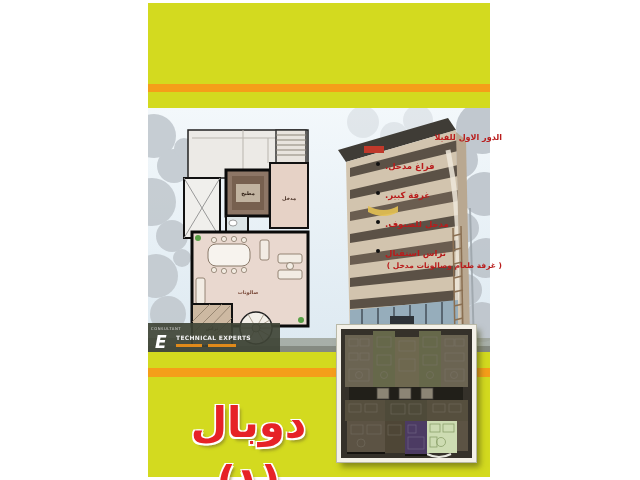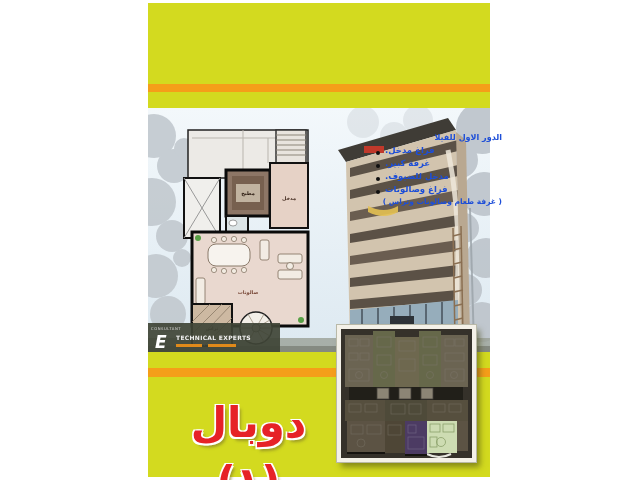--- a/index.html
+++ b/index.html
@@ -5,23 +5,23 @@
   html,body{margin:0;padding:0;}
   body{font-family:"DejaVu Sans",sans-serif;}
   #screen{position:relative;width:640px;height:480px;background:#ffffff;overflow:hidden;}
   .panel{position:absolute;left:148px;top:3px;width:342px;height:474px;background:#d3da1f;}
   .stripe{position:absolute;left:0;width:342px;background:#f59e19;}
   .stripe.top{top:81px;height:8px;}
   .stripe.bottom{top:365px;height:9px;}
   .montage{position:absolute;left:0;top:105px;width:342px;height:244px;}
   .montage svg{display:block;}
   
-  .info{position:absolute;left:222px;top:130px;width:132px;color:#1d4ed8;}
+  .info{position:absolute;left:222px;top:130px;width:132px;color:#b91c1c;}
   .info-heading{margin-left:56px;font-size:8px;font-weight:bold;white-space:nowrap;}
-  .b-row{display:flex;align-items:flex-end;margin-top:4px;padding-left:6px;}
+  .b-row{display:flex;align-items:flex-start;margin-top:20px;padding-left:6px;}
   .b-row:first-of-type{margin-top:15px;}
   .dot{width:4px;height:4px;border-radius:50%;background:#101010;margin-right:5px;flex:0 0 auto;}
   .b-text{font-size:8.5px;line-height:9px;font-weight:bold;white-space:nowrap;}
   .note{margin-top:3px;font-size:7.5px;font-weight:bold;white-space:nowrap;margin-left:-2px;}
   
   .siteplan{position:absolute;left:189px;top:322px;width:131px;height:129px;background:#35312a;
             border:4px solid #f4f1e8;box-shadow:0 0 0 1px #b9b9a8, 4px 5px 6px rgba(70,70,20,.55);}
   
   .brand-title{position:absolute;left:8px;top:390px;width:185px;text-align:center;direction:rtl;
     font-size:42px;font-weight:bold;line-height:60px;color:#e62227;letter-spacing:1px;
@@ -220,23 +220,23 @@
       <div class="b-row">
         <span class="dot"></span>
         <span class="b-text" dir="rtl">غرفة كبير.</span>
       </div>
       <div class="b-row">
         <span class="dot"></span>
         <span class="b-text" dir="rtl">مدخل للضيوف.</span>
       </div>
       <div class="b-row">
         <span class="dot"></span>
-        <span class="b-text" dir="rtl">فراغ وصالونات</span>
+        <span class="b-text" dir="rtl">تراس استقبال</span>
       </div>
-      <div class="note" dir="rtl">( غرفة طعام وصالونات وتراس )</div>
+      <div class="note" dir="rtl">( غرفة طعام وصالونات مدخل )</div>
     </div>
 
     <div class="siteplan">
       <svg width="131" height="129" viewBox="0 0 131 129" xmlns="http://www.w3.org/2000/svg">
         <rect width="131" height="129" fill="#35312a"></rect>
         <g>
           <rect x="4" y="6" width="28" height="52" fill="#6b6452"></rect>
           <rect x="32" y="2" width="22" height="56" fill="#66684a"></rect>
           <rect x="54" y="8" width="24" height="50" fill="#6e684f"></rect>
           <rect x="78" y="2" width="22" height="56" fill="#66684a"></rect>

